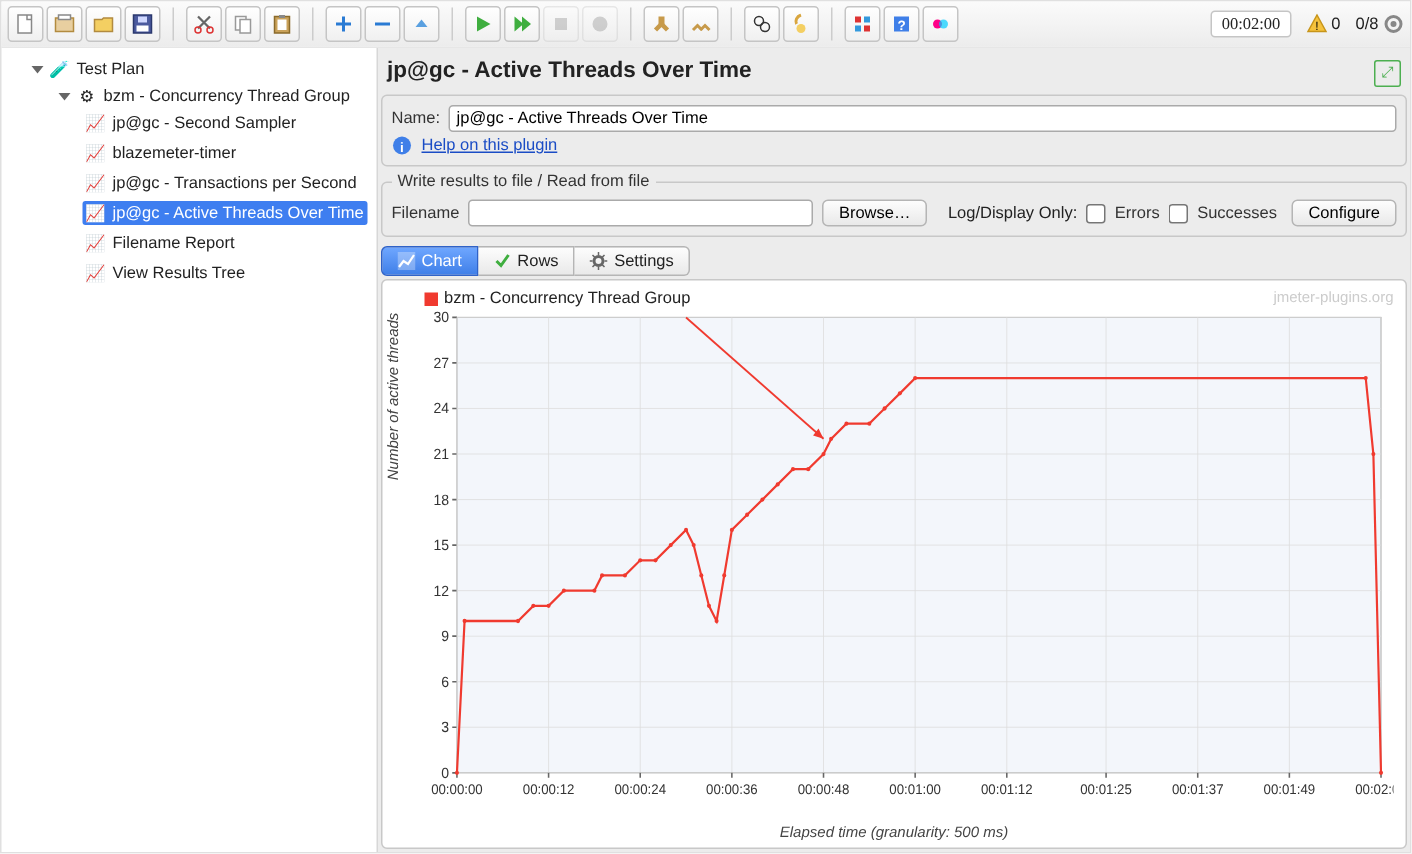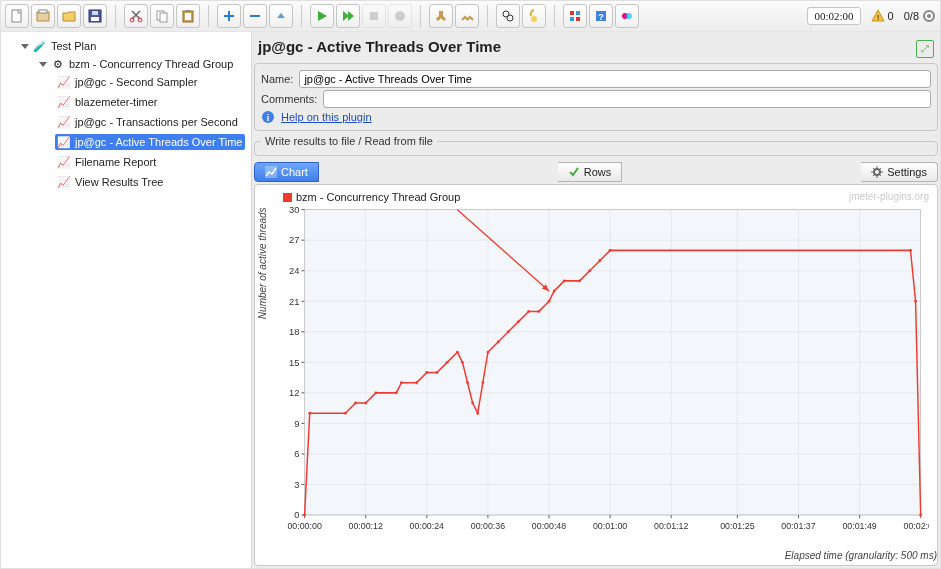--- a/index.html
+++ b/index.html
@@ -26,36 +26,36 @@
   .panel-title{display:flex;align-items:center;justify-content:space-between;padding:2px 4px}
   .panel-title h1{margin:2px 0 6px 0;font-size:15px;font-weight:600}
   fieldset{border:1px solid #c8c8c8;border-radius:4px;margin:0 0 4px 0;padding:4px 6px;background:#ececec}
   fieldset legend{padding:0 4px;color:#333}
   .row{display:flex;align-items:center;gap:6px;margin:2px 0}
   .row label{color:#333}
   .row input[type=text]{flex:1;border:1px solid #aaa;border-radius:3px;padding:2px 4px;background:#fff;font:inherit}
   .btn{border:1px solid #b5b5b5;border-radius:4px;background:linear-gradient(#fdfdfd,#e9e9e9);padding:2px 10px;cursor:pointer;font:inherit}
   .link{color:#1a4cc5;text-decoration:underline}
   
-  .tabs{display:flex;justify-content:space-between;gap:0;margin:2px 0 0 0}
+  .tabs{display:flex;justify-content:flex-start;gap:0;margin:2px 0 0 0}
   .tab{border:1px solid #b5b5b5;padding:3px 10px;background:linear-gradient(#fdfdfd,#e9e9e9);cursor:pointer;display:flex;align-items:center;gap:4px}
   .tab:first-child{border-radius:4px 0 0 4px}
   .tab:last-child{border-radius:0 4px 4px 0;border-left:none}
   .tab:nth-child(2){border-left:none}
   .tab.active{background:linear-gradient(#6fa7ff,#3f7fe8);color:#fff;border-color:#2f62c8}
   .tab .ticn{width:12px;height:12px;display:inline-block}
   
   .chart-card{flex:1;border:1px solid #c8c8c8;border-radius:4px;margin-top:2px;background:#fff;position:relative;display:flex;flex-direction:column;min-height:0}
   .legend{position:absolute;top:6px;left:28px;font-size:11px;display:flex;align-items:center;gap:4px}
   .legend-sw{width:9px;height:9px;background:#f03a2f;display:inline-block}
   .watermark{position:absolute;top:6px;right:8px;color:#ccc;font-size:10px}
   .chart-wrap{flex:1;position:relative;margin:18px 8px 8px 8px}
   .chart-wrap svg{position:absolute;inset:0;width:100%;height:100%}
   .ylabel{position:absolute;left:-6px;top:50%;transform:rotate(-90deg) translateX(50%);transform-origin:left top;font-style:italic;font-size:10px;color:#444;white-space:nowrap}
-  .xlabel{text-align:right;font-style:italic;font-size:10px;color:#444;margin-top:-4px;padding-bottom:4px}
+  .xlabel{text-align:center;font-style:italic;font-size:10px;color:#444;margin-top:-4px;padding-bottom:4px}
   .expand-ic{width:16px;height:16px;border:1px solid #4caf50;color:#4caf50;border-radius:2px;display:flex;align-items:center;justify-content:center;font-size:10px}
   input[type=checkbox]{margin:0}
   .gear{width:12px;height:12px}
 </style>
 </head>
 <body>
 
 <div class="app">
 
   <div class="toolbar">
@@ -286,34 +286,41 @@
         <h1>jp@gc - Active Threads Over Time</h1>
         <div class="expand-ic">⤢</div>
       </div>
 
       <fieldset>
         <div class="row">
           <label>Name:</label>
           <input type="text" value="jp@gc - Active Threads Over Time" style="">
         </div>
         <div class="row">
-          <label>Comments:</label>
-          <input type="text" value="" style="">
-        </div>
-        <div class="row">
           <svg width="14" height="14" viewBox="0 0 14 14">
               <circle cx="7" cy="7" r="6" fill="#3f7fe8"></circle>
               <text x="7" y="11" text-anchor="middle" fill="#fff" font-size="9" font-weight="bold">i</text>
             </svg>
           <a href="#" class="link">Help on this plugin</a>
         </div>
       </fieldset>
 
       <fieldset>
         <legend>Write results to file / Read from file</legend>
+        <div class="row">
+          <label>Filename</label>
+          <input type="text" style="flex: 0 0 220px;" value="">
+          <button class="btn">Browse…</button>
+          <span style="margin-left:8px">Log/Display Only:</span>
+          <input type="checkbox" style="">
+          <label>Errors</label>
+          <input type="checkbox" style="">
+          <label>Successes</label>
+          <button class="btn" style="margin-left:auto">Configure</button>
+        </div>
       </fieldset>
 
       <div class="tabs">
         <div class="tab active">
           <span class="ticn"><svg viewBox="0 0 12 12">
                 <rect width="12" height="12" fill="#fff" opacity=".3"></rect>
                 <path d="M1 10l3-4 3 2 4-6" stroke="#fff" fill="none" stroke-width="1.5"></path>
               </svg></span>
           <span>Chart</span>
         </div>

